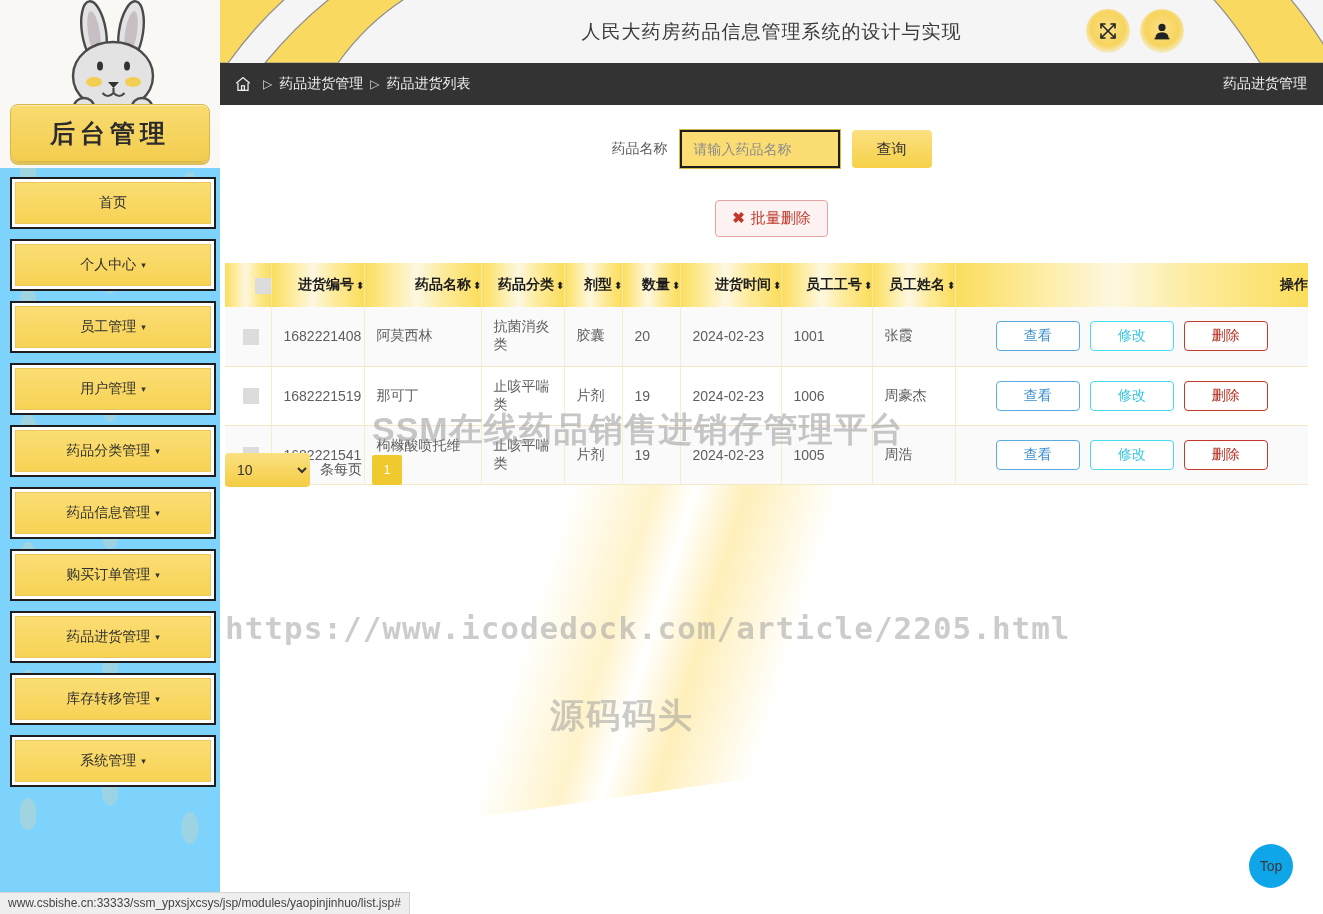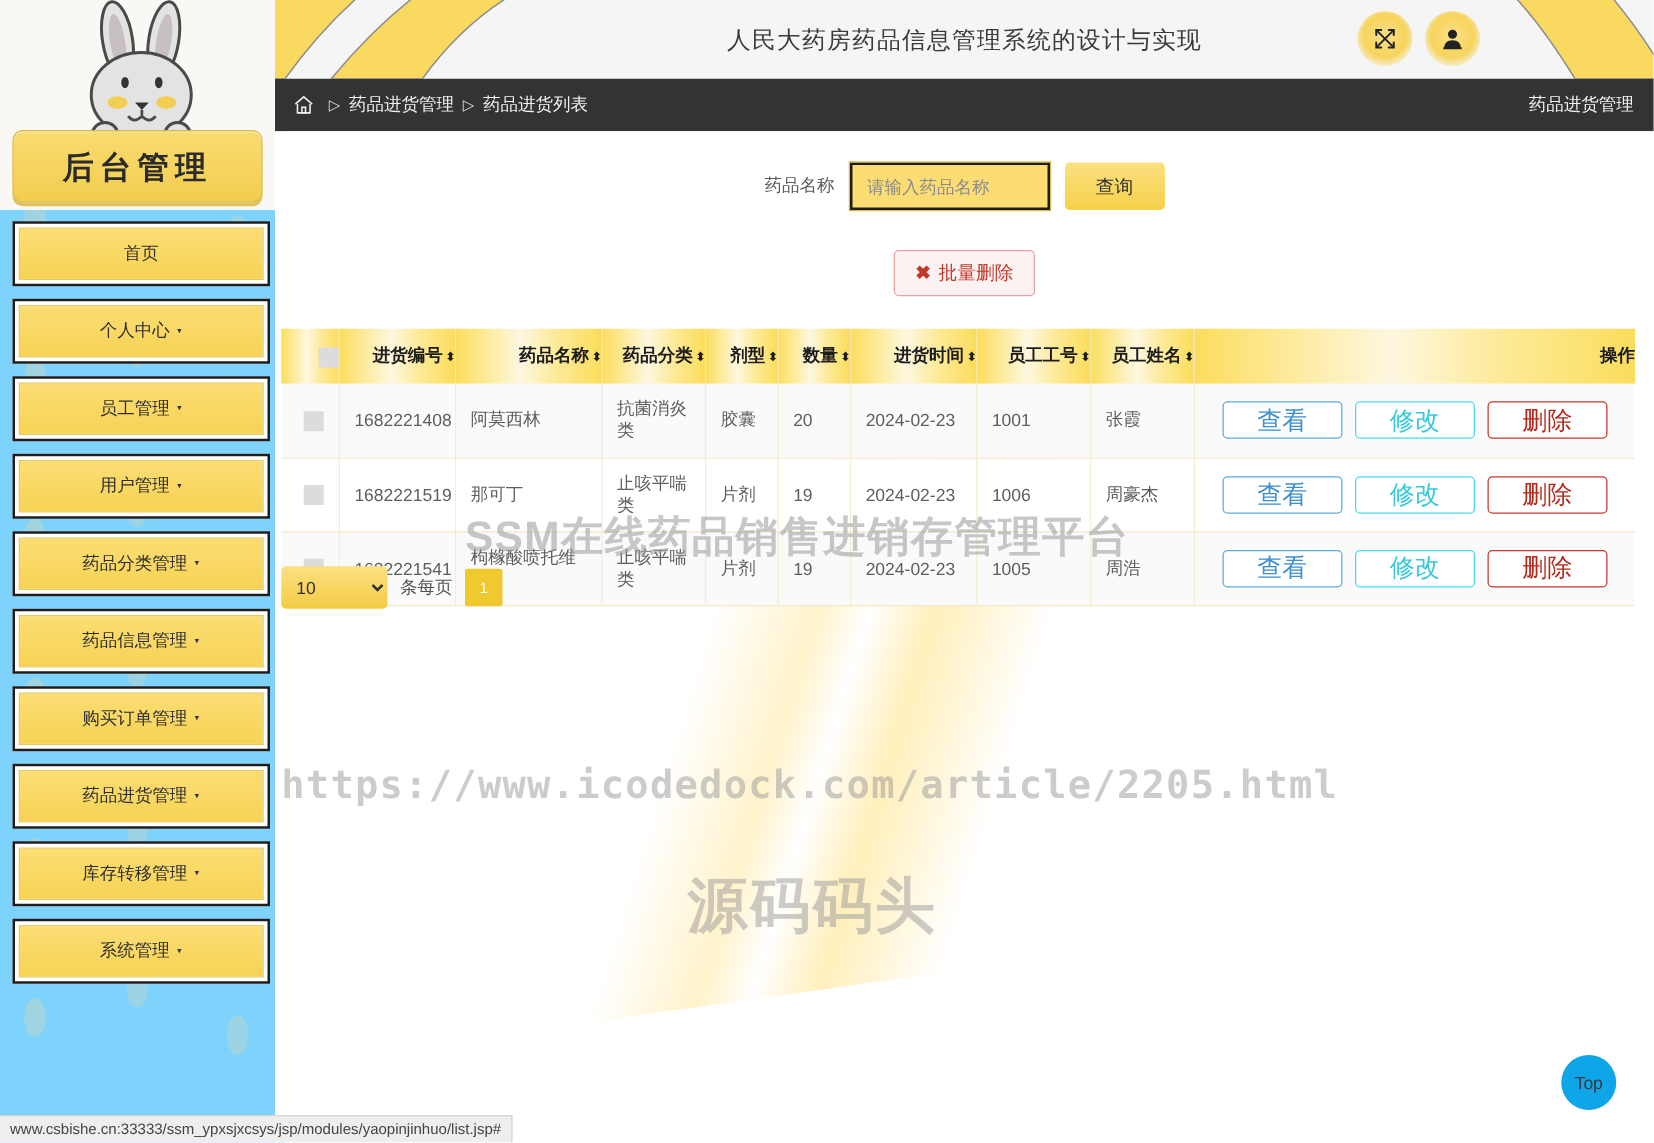--- a/index.html
+++ b/index.html
@@ -41,21 +41,21 @@
     width: 200px; height: 58px;
     border-radius: 8px;
     background: linear-gradient(#f9db71, #f2cd4e);
     border: 1px solid #d9b944;
     box-shadow: 0 3px 0 #dfc05a, inset 0 1px 0 rgba(255,255,255,0.5);
     display: flex; align-items: center; justify-content: center;
     font-size: 25px; font-weight: bold; letter-spacing: 5px;
     color: #2b2b2b;
     font-family: "DejaVu Sans", sans-serif;
   }
-  .nav { position: relative; padding: 9px 0 0 0; font-family: Liberation Mono, monospace; }
+  .nav { position: relative; padding: 9px 0 0 0; }
   .nav-item {
     margin: 0 10px 10px 10px;
     background: #ffffff;
     border: 2px solid #1d1d1d;
     padding: 3px;
   }
   .nav-item-inner {
     background: linear-gradient(#fbdd74, #f7d354);
     border: 1px solid #e9c95c;
     height: 42px;
@@ -195,21 +195,21 @@
   .cb {
     width: 16px; height: 16px;
     background: #dcdcdc;
     display: inline-block; vertical-align: middle;
     cursor: pointer;
   }
   .ops { display: flex; gap: 10px; justify-content: center; align-items: center; }
   .op-btn {
     min-width: 64px; height: 30px;
     border-radius: 4px; background: #fff;
-    font-size: 20px; cursor: pointer;
+    font-size: 14px; cursor: pointer;
     display: inline-flex; align-items: center; justify-content: center;
     padding: 0 27px;
     font-family: Liberation Sans, sans-serif;
   }
   .op-view { border: 1px solid #5babe0; color: #3d8fd0; }
   .op-edit { border: 1px solid #46dcf0; color: #36c9de; }
   .op-del  { border: 1px solid #c0392b; color: #b5291b; }
   .sorter { margin-left: 2px; font-size: 10px; letter-spacing: -1px; }
 
   
@@ -239,21 +239,21 @@
     position: absolute;
     color: #9a9a9a;
     opacity: 0.55;
     font-weight: bold;
     pointer-events: none;
     white-space: nowrap;
   }
   #wm1 { left: 152px; top: 302px; font-size: 34px; letter-spacing: 1px; }
   #wm2 { left: 222px; top: 398px; font-size: 30px; letter-spacing: 1px; }
   #wm3 { left: 5px; top: 505px; font-size: 31px; font-family: "DejaVu Sans Mono", monospace; letter-spacing: 1px; opacity: 0.5; }
-  #wm4 { left: 330px; top: 588px; font-size: 48px; letter-spacing: 2px; opacity: 0.5; }
+  #wm4 { left: 330px; top: 588px; font-size: 34px; letter-spacing: 2px; opacity: 0.5; }
 
   
   #top-btn {
     position: absolute; right: 30px; bottom: 26px;
     width: 44px; height: 44px; border-radius: 50%;
     background: #0ea5e9;
     color: #3a3a3a; font-size: 14px;
     display: flex; align-items: center; justify-content: center;
     cursor: pointer;
   }

